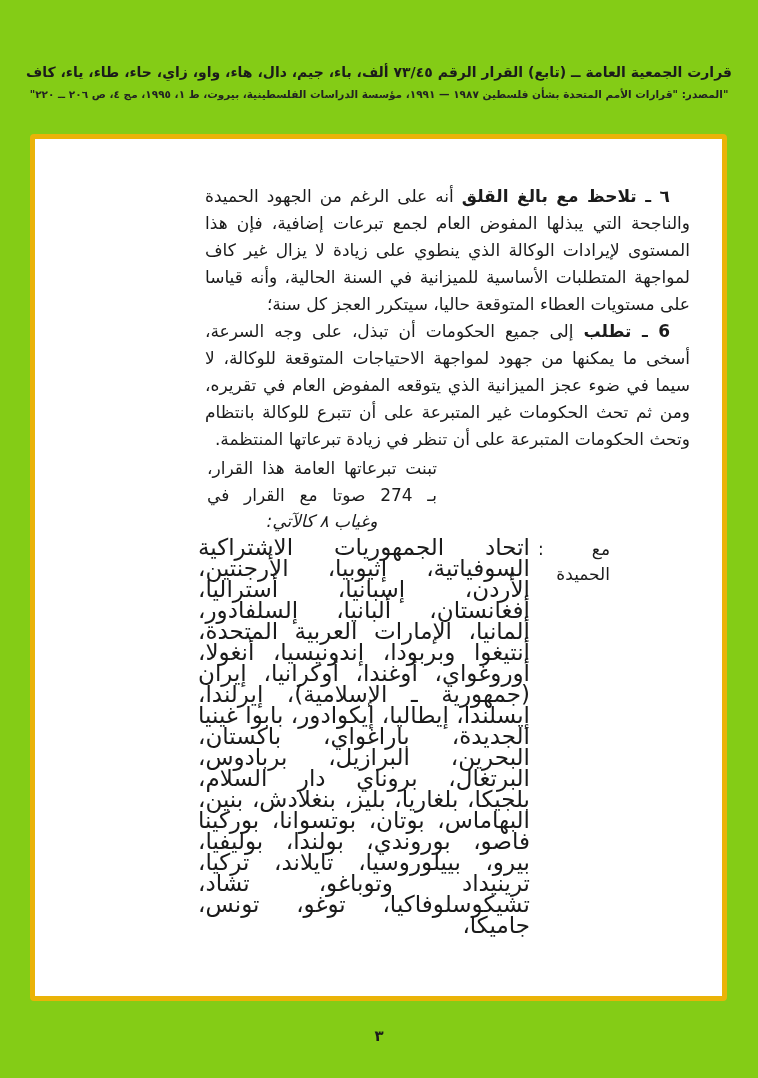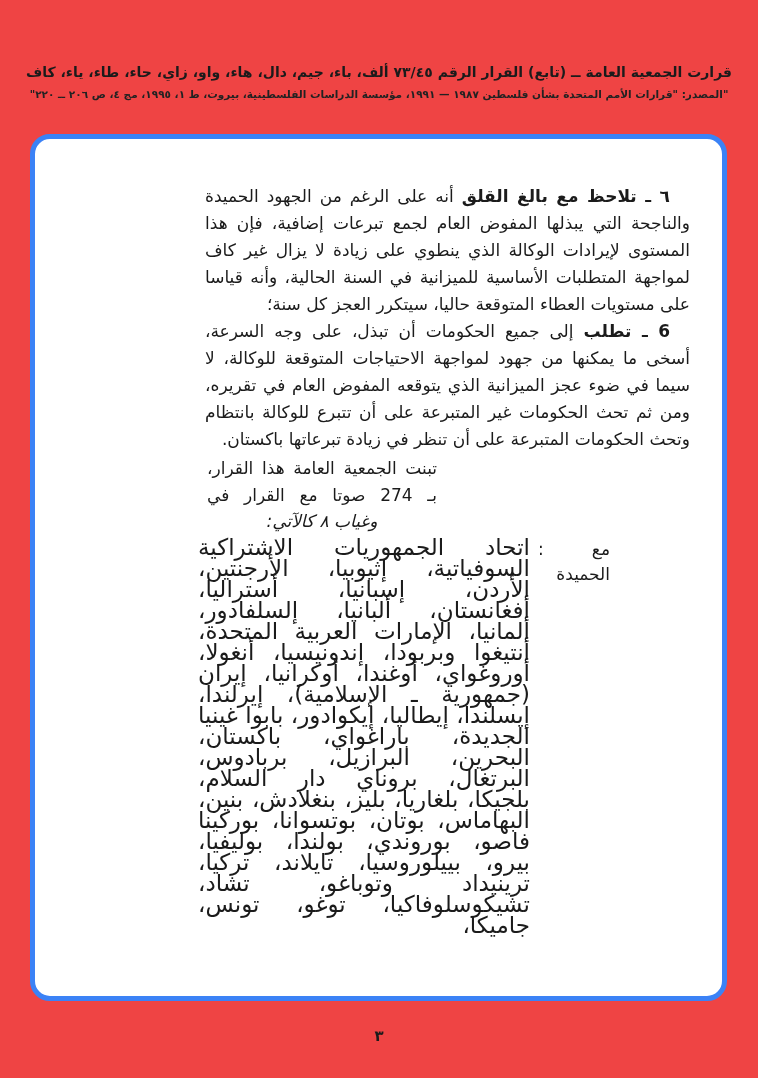--- a/index.html
+++ b/index.html
@@ -8,21 +8,21 @@
     background: #ffffff;
     width: 758px;
     height: 1078px;
     font-family: "DejaVu Sans", sans-serif;
     color: #1b1b1b;
   }
   .page {
     position: relative;
     width: 758px;
     height: 1078px;
-    background: #ef4444;
+    background: #84cc16;
     overflow: hidden;
   }
   .header {
     direction: rtl;
   }
   .header-title {
     margin-top: 64px;
     text-align: center;
     font-weight: bold;
     font-size: 14px;
@@ -36,22 +36,22 @@
     font-size: 10.5px;
     white-space: nowrap;
     direction: rtl;
     color: #222222;
   }
   .green-box {
     box-sizing: border-box;
     width: 697px;
     height: 867px;
     margin: 34px 0 0 30px;
-    border: 5px solid #3b82f6;
-    border-radius: 20px;
+    border: 5px solid #eab308;
+    border-radius: 4px;
     padding: 44px 32px 10px 170px;
     direction: rtl;
     overflow: hidden;
     background: #ffffff;
   }
   .para {
     margin: 0;
     text-align: justify;
     font-size: 17px;
     line-height: 27px;
@@ -122,25 +122,25 @@
 
   <div class="green-box">
 
     <p class="para">
       <span class="bold-lead">٦ ـ تلاحظ مع بالغ القلق</span>
       <span>أنه على الرغم من الجهود الحميدة والناجحة التي يبذلها المفوض العام لجمع تبرعات إضافية، فإن هذا المستوى لإيرادات الوكالة الذي ينطوي على زيادة لا يزال غير كاف لمواجهة المتطلبات الأساسية للميزانية في السنة الحالية، وأنه قياسا على مستويات العطاء المتوقعة حاليا، سيتكرر العجز كل سنة؛</span>
     </p>
 
     <p class="para">
       <span class="bold-lead">6 ـ تطلب</span>
-      <span>إلى جميع الحكومات أن تبذل، على وجه السرعة، أسخى ما يمكنها من جهود لمواجهة الاحتياجات المتوقعة للوكالة، لا سيما في ضوء عجز الميزانية الذي يتوقعه المفوض العام في تقريره، ومن ثم تحث الحكومات غير المتبرعة على أن تتبرع للوكالة بانتظام وتحث الحكومات المتبرعة على أن تنظر في زيادة تبرعاتها باكستان.</span>
+      <span>إلى جميع الحكومات أن تبذل، على وجه السرعة، أسخى ما يمكنها من جهود لمواجهة الاحتياجات المتوقعة للوكالة، لا سيما في ضوء عجز الميزانية الذي يتوقعه المفوض العام في تقريره، ومن ثم تحث الحكومات غير المتبرعة على أن تتبرع للوكالة بانتظام وتحث الحكومات المتبرعة على أن تنظر في زيادة تبرعاتها المنتظمة.</span>
     </p>
 
     <div class="adoption">
-      <div class="adoption-line">تبنت الجمعية العامة هذا القرار،</div>
+      <div class="adoption-line">تبنت تبرعاتها العامة هذا القرار،</div>
       <div class="adoption-line">بـ 274 صوتا مع القرار في</div>
       <div class="adoption-line last">وغياب ٨ كالآتي:</div>
     </div>
 
     <div class="vote">
       <span class="vote-label">
         <span>مع الحميدة</span>
         <span>:</span>
       </span>
       <div class="vote-countries">اتحاد الجمهوريات الاشتراكية السوفياتية، إثيوبيا، الأرجنتين، الأردن، إسبانيا، أستراليا، أفغانستان، ألبانيا، إلسلفادور، ألمانيا، الإمارات العربية المتحدة، أنتيغوا وبربودا، إندونيسيا، أنغولا، أوروغواي، أوغندا، أوكرانيا، إيران (جمهورية ـ الإسلامية)، إيرلندا، إيسلندا، إيطاليا، إيكوادور، بابوا غينيا الجديدة، باراغواي، باكستان، البحرين، البرازيل، بربادوس، البرتغال، بروناي دار السلام، بلجيكا، بلغاريا، بليز، بنغلادش، بنين، البهاماس، بوتان، بوتسوانا، بوركينا فاصو، بوروندي، بولندا، بوليفيا، بيرو، بييلوروسيا، تايلاند، تركيا، ترينيداد وتوباغو، تشاد، تشيكوسلوفاكيا، توغو، تونس، جاميكا،</div>

